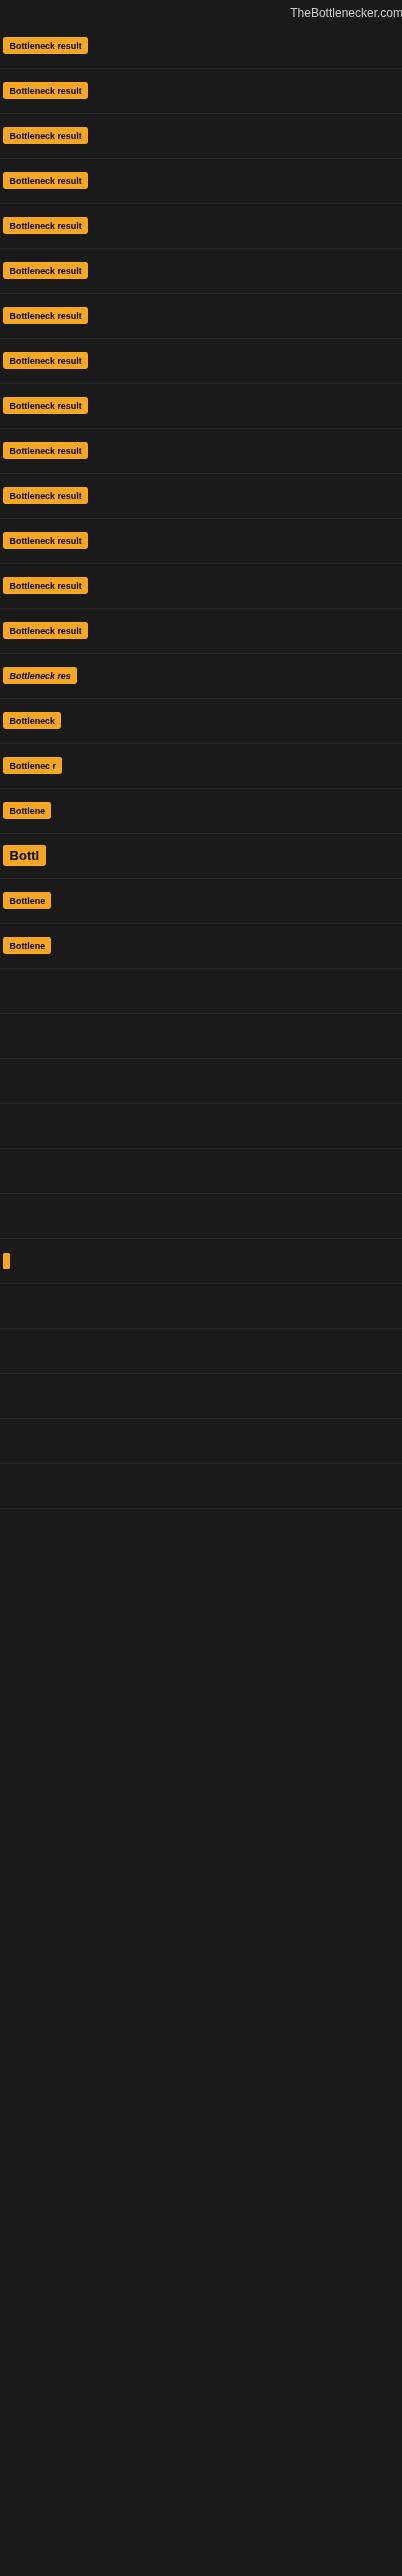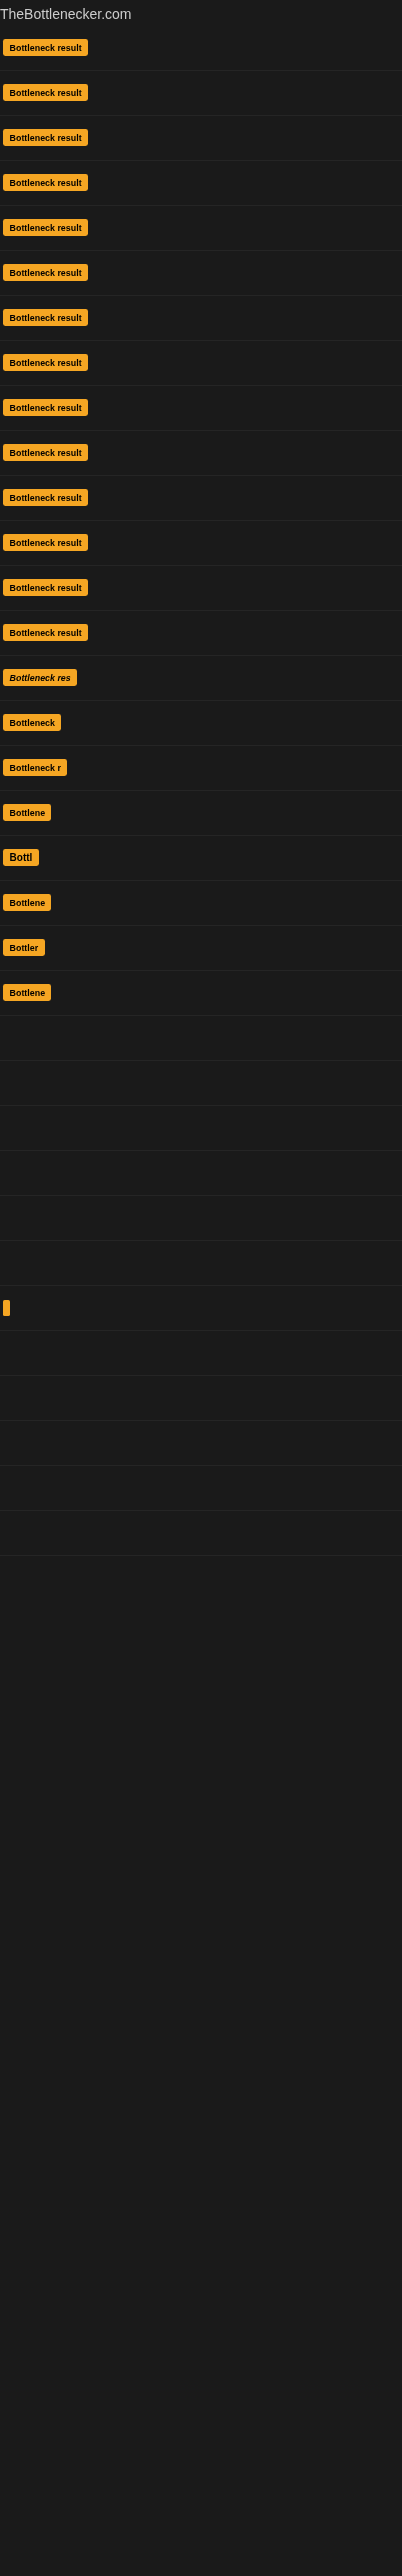--- a/index.html
+++ b/index.html
@@ -8,23 +8,23 @@
       box-sizing: border-box;
     }
     body {
       width: 403px;
       min-height: 2576px;
       background-color: #1a1a1a;
       font-family: Arial, sans-serif;
       position: relative;
     }
     .site-title {
-      text-align: left;
+      text-align: right;
       color: #cccccc;
-      font-size: 14px;
+      font-size: 12px;
       padding: 6.4px 0 3.2px 0;
       background-color: #1a1a1a;
     }
   </style>
 </head>
 <body>
 
 <div class="site-title">
   <span>TheBottlenecker.com</span>
 </div>
@@ -72,33 +72,30 @@
     <div style="padding: 6.4px 3.2px; min-height: 45px; border-bottom: 0.8px solid rgb(37, 37, 37); display: flex; align-items: center; background-color: rgb(26, 26, 26);">
       <span style="display: inline-block; background-color: rgb(245, 166, 35); color: rgb(0, 0, 0); font-size: 8.9px; font-weight: bold; padding: 3.2px 6.4px; border-radius: 2.4px; white-space: nowrap; overflow: hidden; max-width: 121px;">Bottleneck result</span>
     </div>
     <div style="padding: 6.4px 3.2px; min-height: 45px; border-bottom: 0.8px solid rgb(37, 37, 37); display: flex; align-items: center; background-color: rgb(26, 26, 26);">
       <span style="display: inline-block; background-color: rgb(245, 166, 35); color: rgb(0, 0, 0); font-size: 8.9px; font-weight: bold; padding: 3.2px 6.4px; border-radius: 2.4px; white-space: nowrap; overflow: hidden; max-width: 105px; font-style: italic;">Bottleneck res</span>
     </div>
     <div style="padding: 6.4px 3.2px; min-height: 45px; border-bottom: 0.8px solid rgb(37, 37, 37); display: flex; align-items: center; background-color: rgb(26, 26, 26);">
       <span style="display: inline-block; background-color: rgb(245, 166, 35); color: rgb(0, 0, 0); font-size: 8.9px; font-weight: bold; padding: 3.2px 6.4px; border-radius: 2.4px; white-space: nowrap; overflow: hidden; max-width: 81px;">Bottleneck</span>
     </div>
     <div style="padding: 6.4px 3.2px; min-height: 45px; border-bottom: 0.8px solid rgb(37, 37, 37); display: flex; align-items: center; background-color: rgb(26, 26, 26);">
-      <span style="display: inline-block; background-color: rgb(245, 166, 35); color: rgb(0, 0, 0); font-size: 8.9px; font-weight: bold; padding: 3.2px 6.4px; border-radius: 2.4px; white-space: nowrap; overflow: hidden; max-width: 87px;">Bottleneck r</span>
+      <span style="display: inline-block; background-color: rgb(245, 166, 35); color: rgb(0, 0, 0); font-size: 8.9px; font-weight: bold; padding: 3.2px 6.4px; border-radius: 2.4px; white-space: nowrap; overflow: hidden; max-width: 87px;">Bottlenec r</span>
     </div>
     <div style="padding: 6.4px 3.2px; min-height: 45px; border-bottom: 0.8px solid rgb(37, 37, 37); display: flex; align-items: center; background-color: rgb(26, 26, 26);">
       <span style="display: inline-block; background-color: rgb(245, 166, 35); color: rgb(0, 0, 0); font-size: 8.9px; font-weight: bold; padding: 3.2px 6.4px; border-radius: 2.4px; white-space: nowrap; overflow: hidden; max-width: 74px;">Bottlene</span>
     </div>
     <div style="padding: 6.4px 3.2px; min-height: 45px; border-bottom: 0.8px solid rgb(37, 37, 37); display: flex; align-items: center; background-color: rgb(26, 26, 26);">
-      <span style="display: inline-block; background-color: rgb(245, 166, 35); color: rgb(0, 0, 0); font-size: 10px; font-weight: bold; padding: 3.2px 6.4px; border-radius: 2.4px; white-space: nowrap; overflow: hidden; max-width: 56px;">Bottl</span>
+      <span style="display: inline-block; background-color: rgb(245, 166, 35); color: rgb(0, 0, 0); font-size: 13px; font-weight: bold; padding: 3.2px 6.4px; border-radius: 2.4px; white-space: nowrap; overflow: hidden; max-width: 56px;">Bottl</span>
     </div>
     <div style="padding: 6.4px 3.2px; min-height: 45px; border-bottom: 0.8px solid rgb(37, 37, 37); display: flex; align-items: center; background-color: rgb(26, 26, 26);">
       <span style="display: inline-block; background-color: rgb(245, 166, 35); color: rgb(0, 0, 0); font-size: 8.9px; font-weight: bold; padding: 3.2px 6.4px; border-radius: 2.4px; white-space: nowrap; overflow: hidden; max-width: 74px;">Bottlene</span>
-    </div>
-    <div style="padding: 6.4px 3.2px; min-height: 45px; border-bottom: 0.8px solid rgb(37, 37, 37); display: flex; align-items: center; background-color: rgb(26, 26, 26);">
-      <span style="display: inline-block; background-color: rgb(245, 166, 35); color: rgb(0, 0, 0); font-size: 8.9px; font-weight: bold; padding: 3.2px 6.4px; border-radius: 2.4px; white-space: nowrap; overflow: hidden; max-width: 63px;">Bottler</span>
     </div>
     <div style="padding: 6.4px 3.2px; min-height: 45px; border-bottom: 0.8px solid rgb(37, 37, 37); display: flex; align-items: center; background-color: rgb(26, 26, 26);">
       <span style="display: inline-block; background-color: rgb(245, 166, 35); color: rgb(0, 0, 0); font-size: 8.9px; font-weight: bold; padding: 3.2px 6.4px; border-radius: 2.4px; white-space: nowrap; overflow: hidden; max-width: 74px;">Bottlene</span>
     </div>
     <div style="padding: 6.4px 3.2px; min-height: 45px; border-bottom: 0.8px solid rgb(37, 37, 37); display: flex; align-items: center; background-color: rgb(26, 26, 26);"></div>
     <div style="padding: 6.4px 3.2px; min-height: 45px; border-bottom: 0.8px solid rgb(37, 37, 37); display: flex; align-items: center; background-color: rgb(26, 26, 26);"></div>
     <div style="padding: 6.4px 3.2px; min-height: 45px; border-bottom: 0.8px solid rgb(37, 37, 37); display: flex; align-items: center; background-color: rgb(26, 26, 26);"></div>
     <div style="padding: 6.4px 3.2px; min-height: 45px; border-bottom: 0.8px solid rgb(37, 37, 37); display: flex; align-items: center; background-color: rgb(26, 26, 26);"></div>
     <div style="padding: 6.4px 3.2px; min-height: 45px; border-bottom: 0.8px solid rgb(37, 37, 37); display: flex; align-items: center; background-color: rgb(26, 26, 26);"></div>
     <div style="padding: 6.4px 3.2px; min-height: 45px; border-bottom: 0.8px solid rgb(37, 37, 37); display: flex; align-items: center; background-color: rgb(26, 26, 26);"></div>

